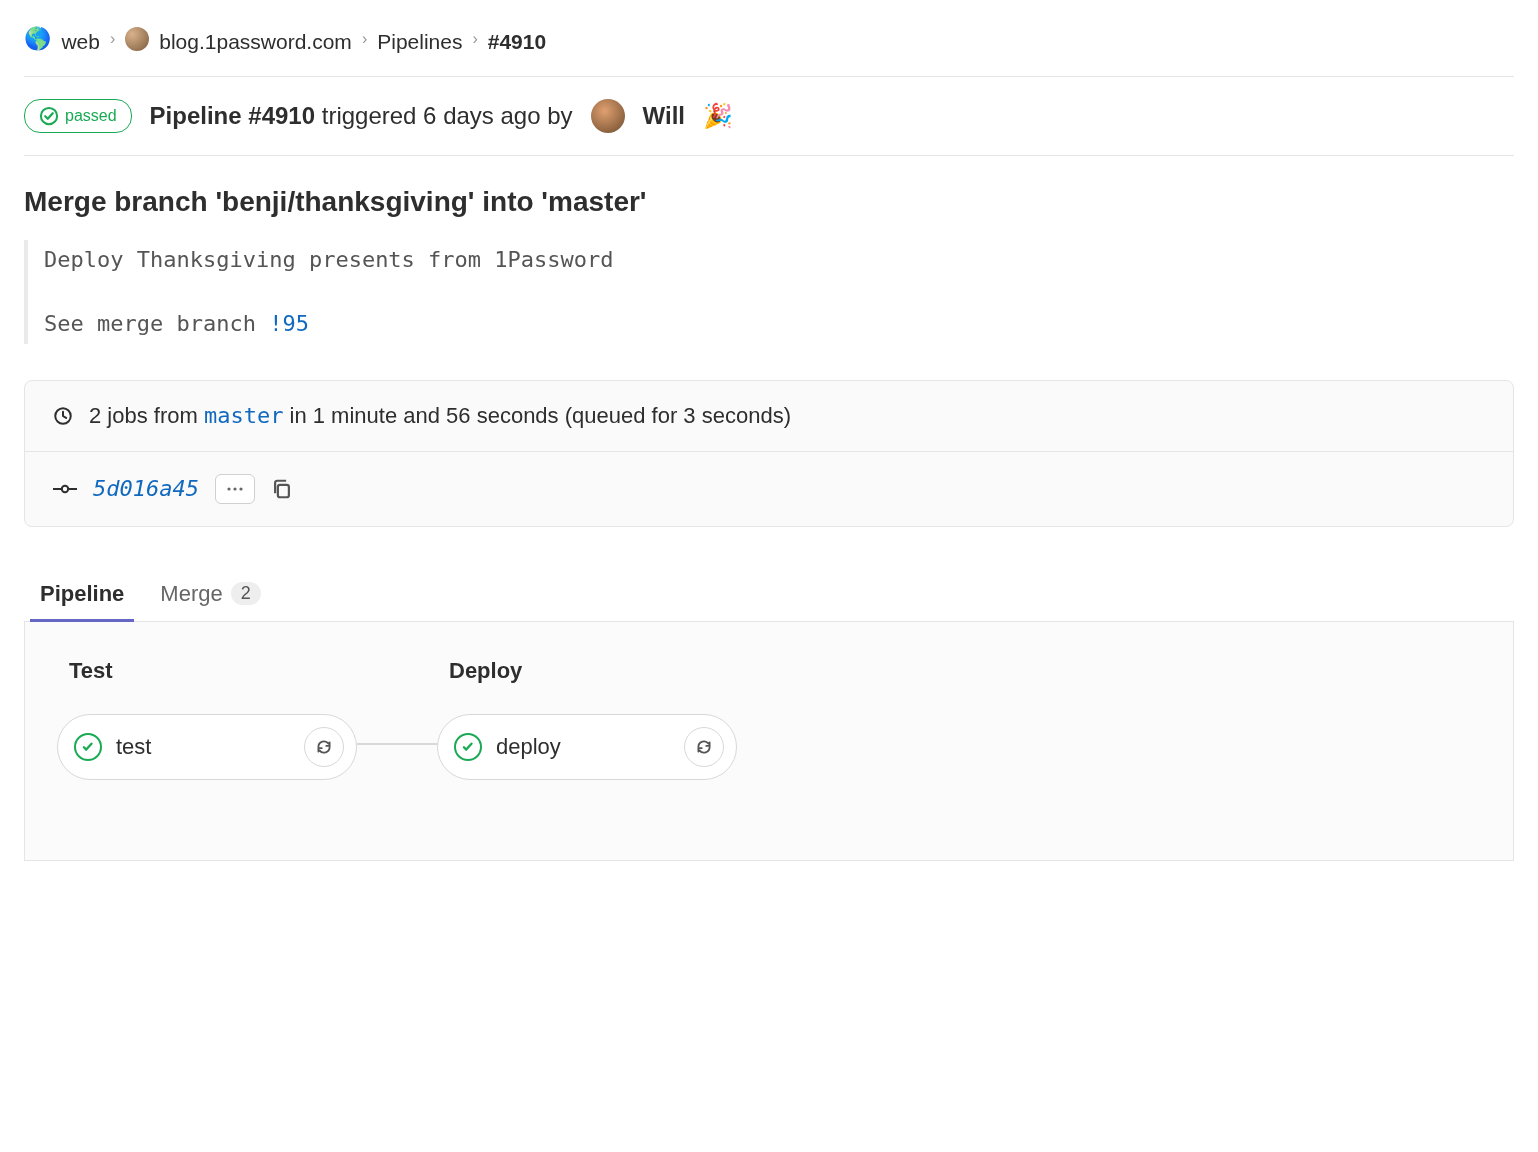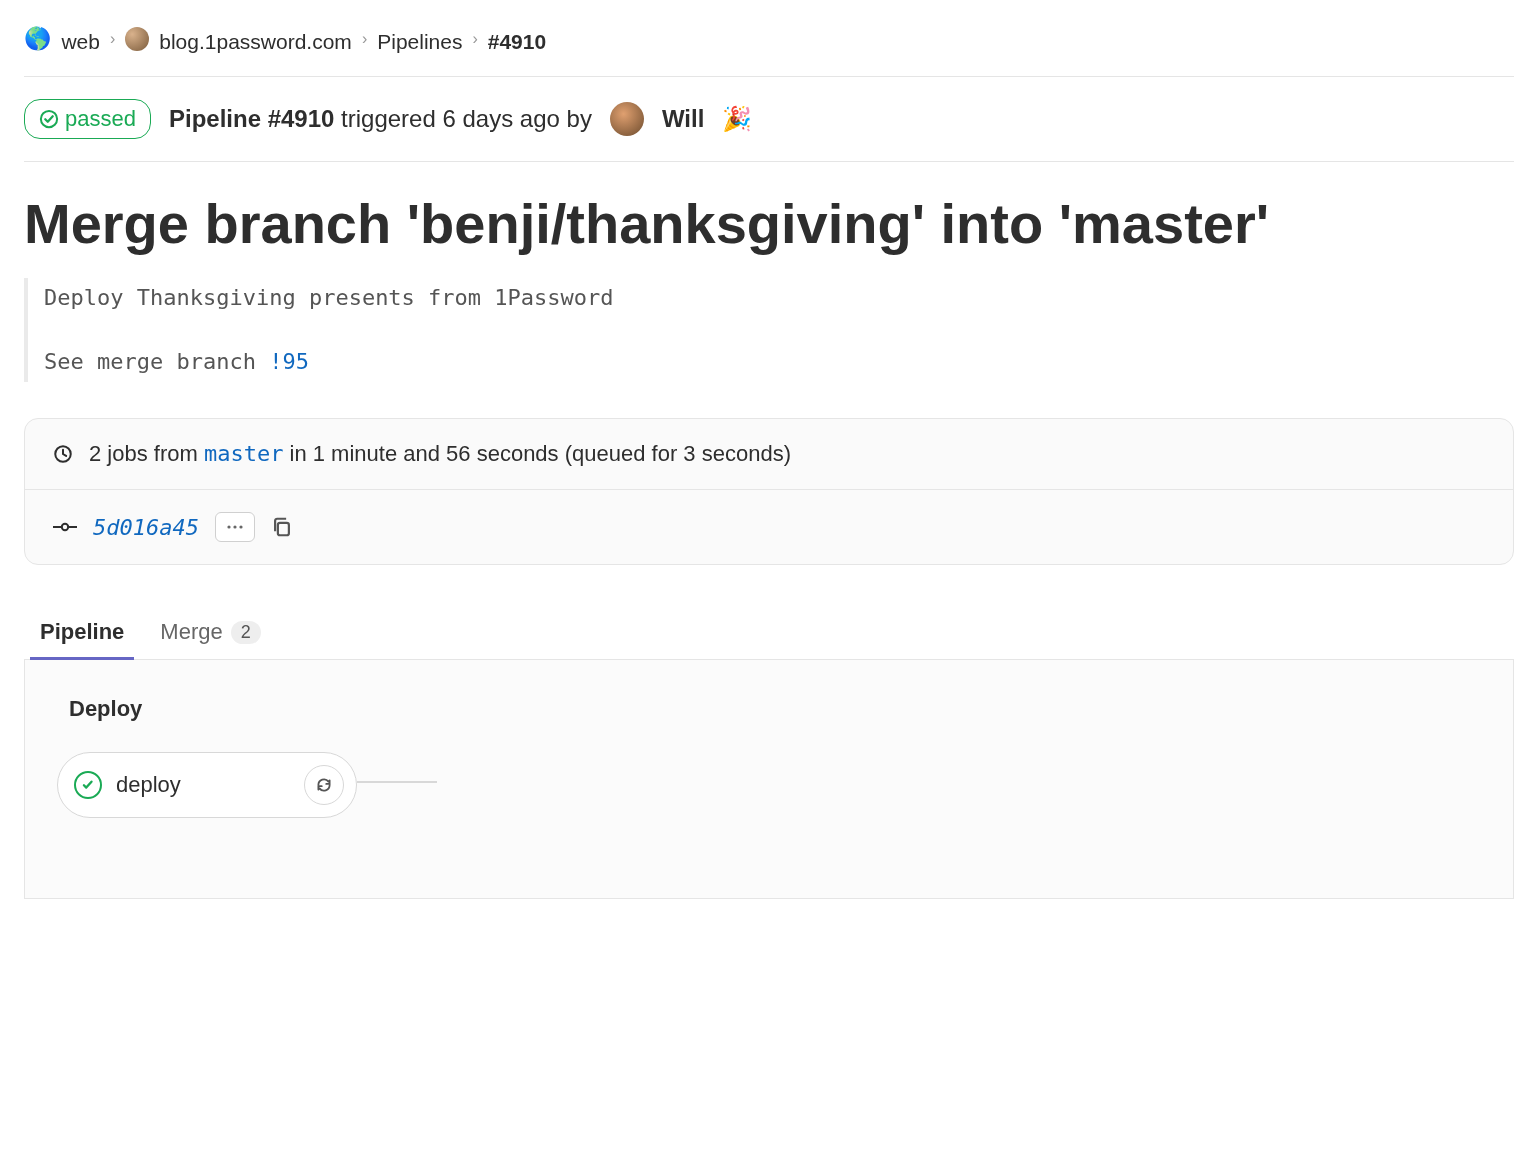--- a/index.html
+++ b/index.html
@@ -39,55 +39,55 @@
   }
   .status-badge {
     display: inline-flex;
     align-items: center;
     gap: 6px;
     border: 1px solid #1aaa55;
     color: #1aaa55;
     background: #fff;
     padding: 6px 14px;
     border-radius: 16px;
-    font-size: 22px;
+    font-size: 16px;
   }
   .status-badge .check-ic {
     width: 20px; height: 20px;
   }
   .header-row .bold { font-weight: 700; }
   .user-avatar {
     width: 34px; height: 34px; border-radius: 17px;
     background: radial-gradient(circle at 40% 35%, #e0a070, #6b4a2c);
     display: inline-block;
     flex-shrink: 0;
   }
   .emoji { font-size: 24px; }
 
   .commit-title {
-    font-size: 56px;
+    font-size: 28px;
     font-weight: 800;
     margin: 30px 0 22px 0;
     line-height: 1.15;
   }
 
   .commit-msg {
     border-left: 4px solid #eaeaea;
     padding: 4px 0 4px 16px;
     font-family: ui-monospace, SFMono-Regular, Menlo, Consolas, monospace;
     font-size: 22px;
     color: #555;
     line-height: 1.45;
     margin-bottom: 36px;
   }
   .commit-msg .mr-link { color: #1068bf; cursor: pointer; }
 
   .info-box {
     border: 1px solid #e5e5e5;
-    border-radius: 14px;
+    border-radius: 8px;
     background: #fafafa;
     margin-bottom: 40px;
   }
   .info-box .row {
     padding: 22px 28px;
     display: flex;
     align-items: center;
     gap: 16px;
     font-size: 22px;
     border-bottom: 1px solid #e5e5e5;
@@ -298,20 +298,37 @@
   <div class="tab">
     <span>Merge</span>
     <span class="count-badge">2</span>
   </div>
 </div>
 
 <div class="pipeline-area">
   <div class="stages">
     <div class="connector"></div>
 
+    <div class="stage">
+      <div class="stage-name">Test</div>
+      <div class="job-pill">
+        <span class="job-status">
+          <svg viewBox="0 0 12 12">
+              <path d="M2.5 6.2l2 2 4.5-5" fill="none" stroke="#1aaa55" stroke-width="2" stroke-linecap="round" stroke-linejoin="round"></path>
+            </svg>
+        </span>
+        <span class="job-name">test</span>
+        <span class="retry-btn">
+          <svg viewBox="0 0 16 16">
+            <path d="M3 8a5 5 0 0 1 9-3l1-1v3h-3" fill="none" stroke="#555" stroke-width="1.6" stroke-linecap="round" stroke-linejoin="round"></path>
+            <path d="M13 8a5 5 0 0 1-9 3l-1 1V9h3" fill="none" stroke="#555" stroke-width="1.6" stroke-linecap="round" stroke-linejoin="round"></path>
+          </svg>
+        </span>
+      </div>
+    </div>
 
     <div class="stage">
       <div class="stage-name">Deploy</div>
       <div class="job-pill">
         <span class="job-status">
           <svg viewBox="0 0 12 12">
               <path d="M2.5 6.2l2 2 4.5-5" fill="none" stroke="#1aaa55" stroke-width="2" stroke-linecap="round" stroke-linejoin="round"></path>
             </svg>
         </span>
         <span class="job-name">deploy</span>

